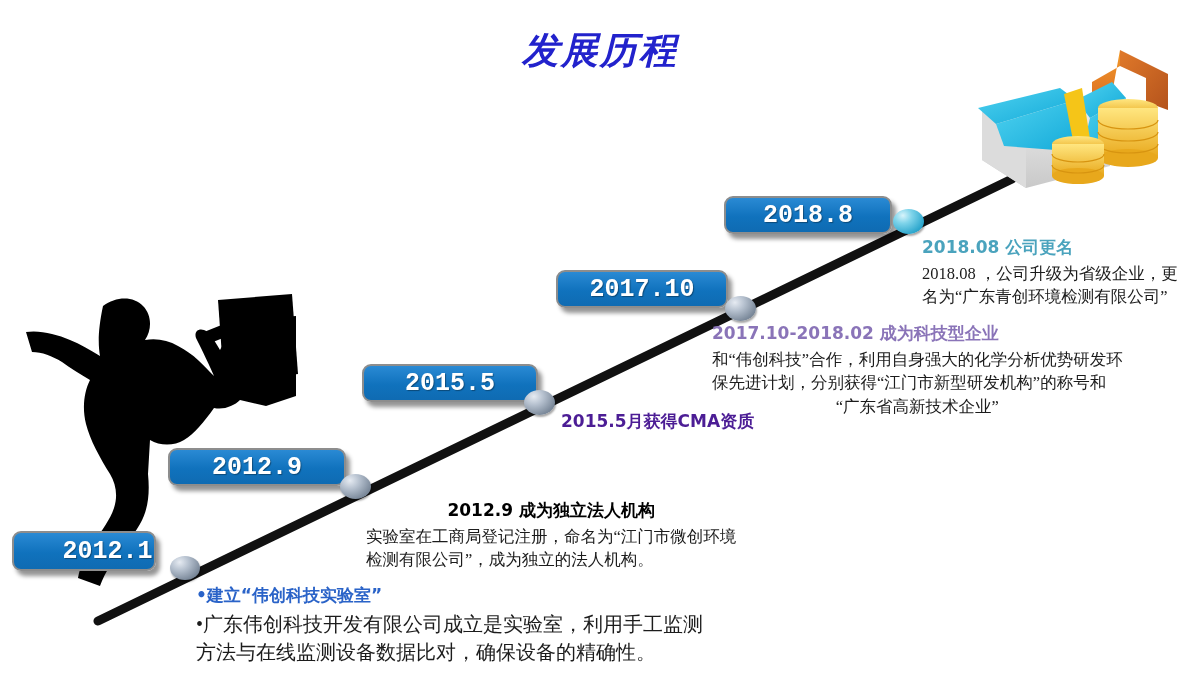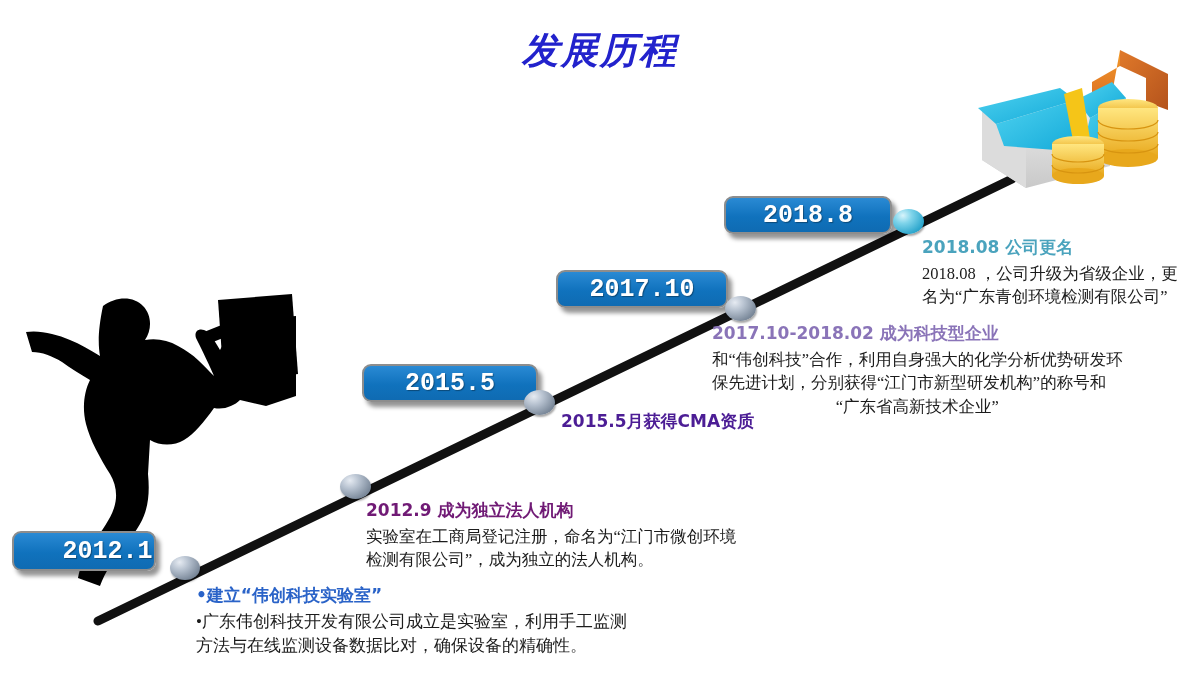--- a/index.html
+++ b/index.html
@@ -85,26 +85,26 @@
   }
   .event-body {
     font-family: "Liberation Serif", "DejaVu Serif", serif;
     font-size: 16.5px;
     color: #1c1c1c;
     line-height: 1.42;
   }
   .event-body div { white-space: nowrap; }
 
   .e-2012-1 .event-head { color: #2a63c8; }
-  .e-2012-9 .event-head { color: #701a75; }
+  .e-2012-9 .event-head { color: #000000; text-align: center; }
   .e-2015-5 .event-head { color: #4c1d95; }
   .e-2017-10 .event-head { color: #8a74b8; }
   .e-2018-8 .event-head { color: #4aa3bd; }
 
-  .e-2012-1 .event-body { font-size: 17px; }
+  .e-2012-1 .event-body { font-size: 20px; }
   .e-2018-8 { text-align: left; }
 
   
   #climber {
     position: absolute;
     left: 8px;
     top: 288px;
     width: 290px;
     height: 300px;
   }
@@ -201,20 +201,23 @@
         <path d="M92,106 a26,8 0 0 0 52,0"></path>
           <path d="M92,117 a26,8 0 0 0 52,0"></path>
       </g>
     </g>
   </svg>
 
   <div class="date-chip" style="left:12px; top:531px; width:144px; height:40px; font-size:25px;padding-left:47px;">
     <span>2012.1</span>
   </div>
 
+  <div class="date-chip" style="left:168px; top:448px; width:178px; height:38px; font-size:25px;">
+    <span>2012.9</span>
+  </div>
 
   <div class="date-chip" style="left:362px; top:364px; width:176px; height:38px; font-size:25px;">
     <span>2015.5</span>
   </div>
 
   <div class="date-chip" style="left:556px; top:270px; width:172px; height:38px; font-size:25px;">
     <span>2017.10</span>
   </div>
 
   <div class="date-chip" style="left:724px; top:196px; width:168px; height:38px; font-size:25px;">

